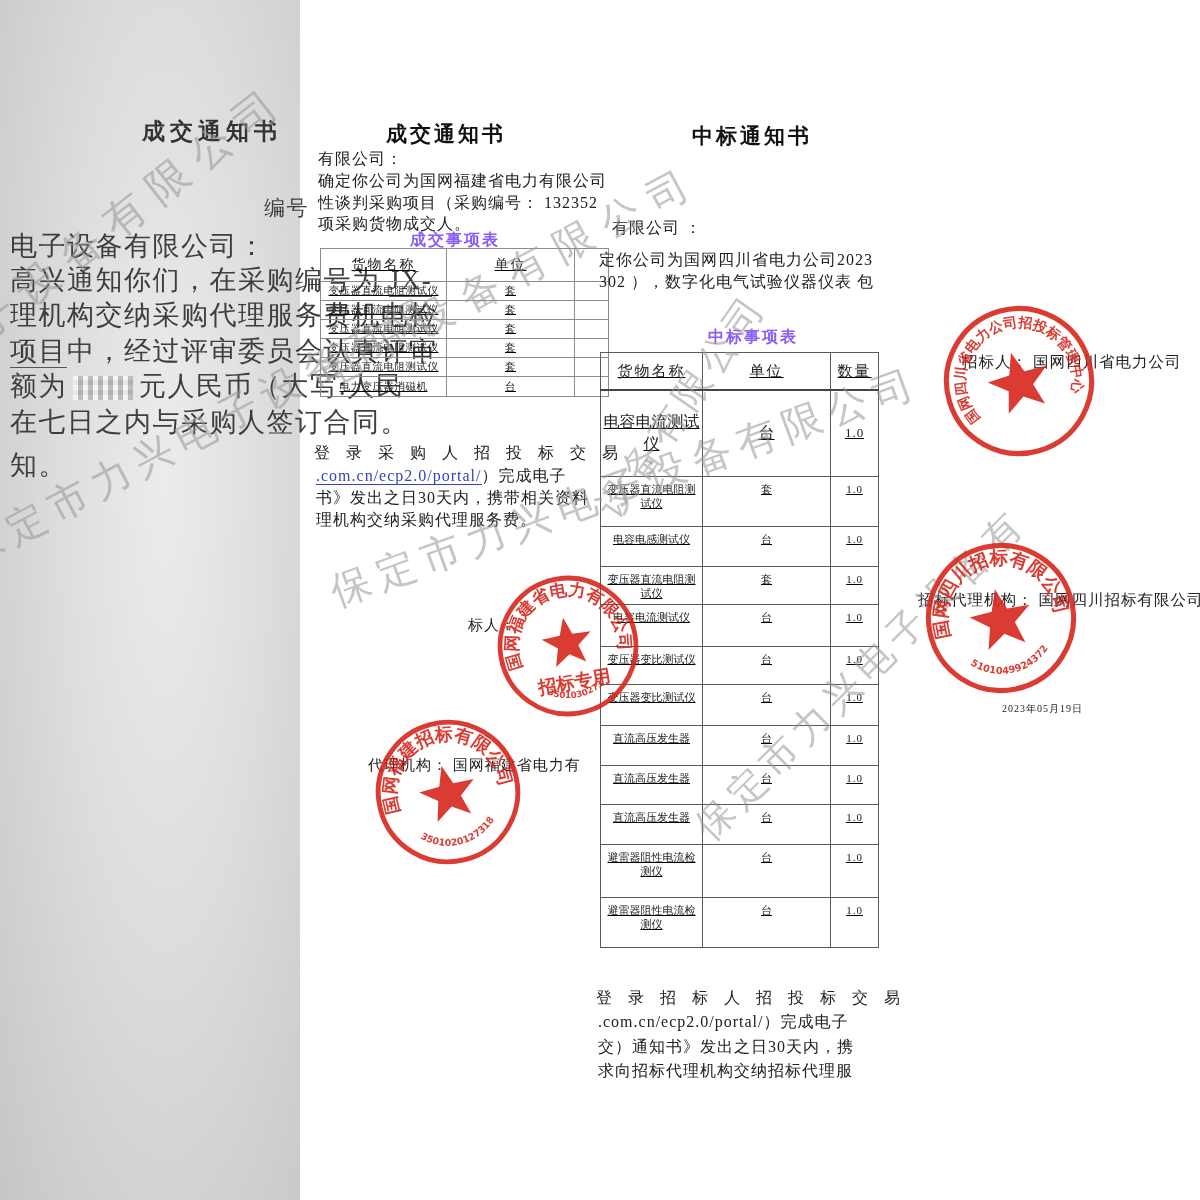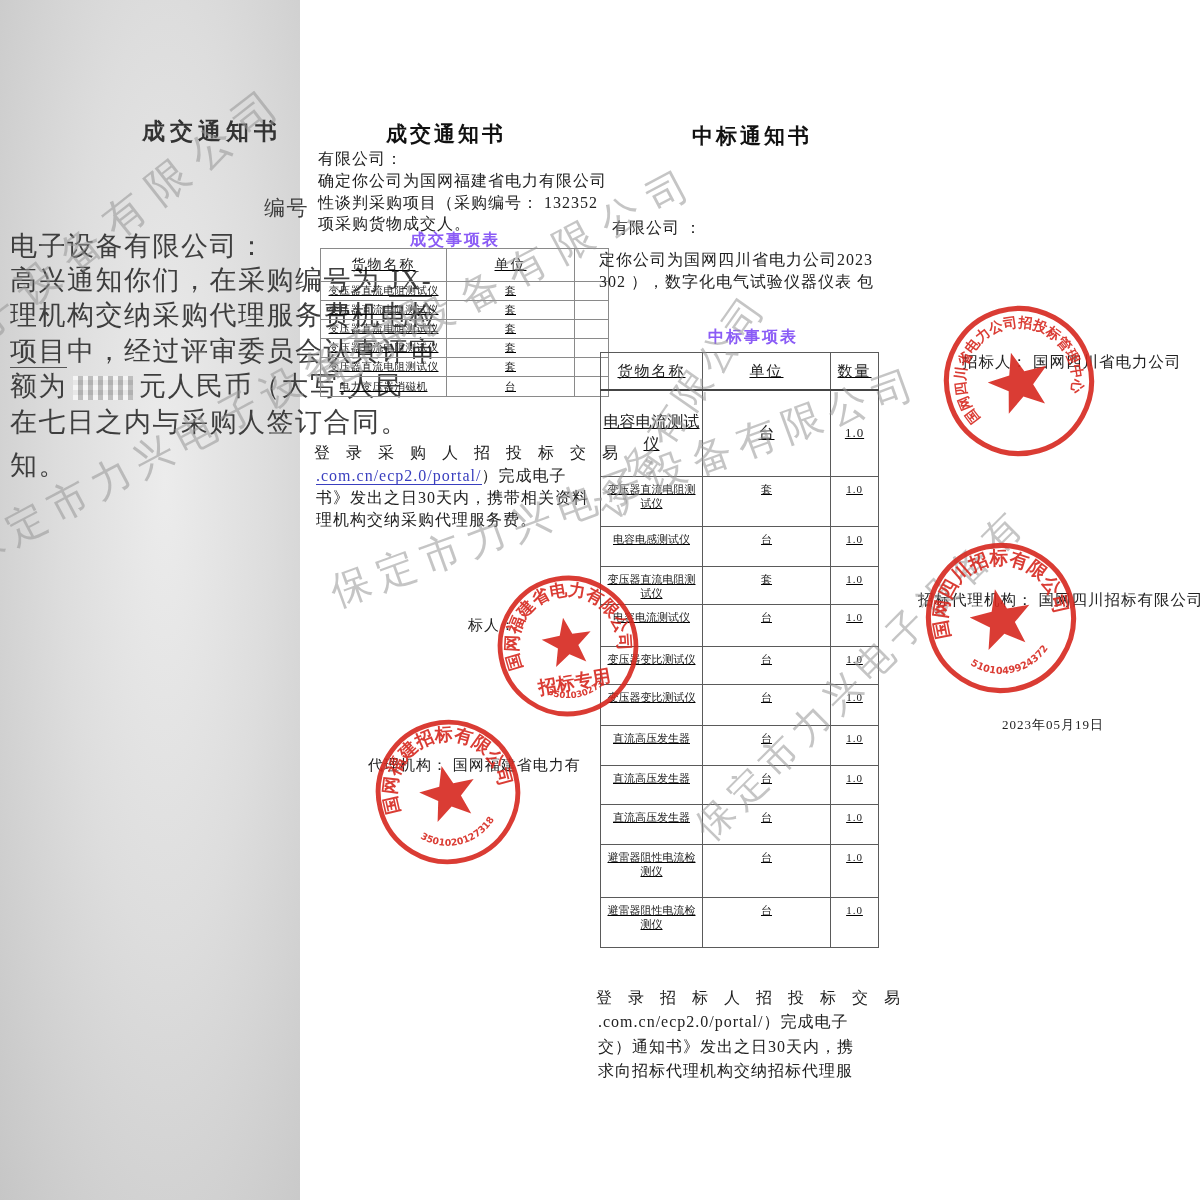--- a/index.html
+++ b/index.html
@@ -205,21 +205,21 @@
   </tbody>
     </table>
 
   <div class="abs d3 spaced" style="left:596px;top:988px;">登 录 招 标 人 招 投 标 交 易</div>
   <div class="abs d3" style="left:598px;top:1012px;">.com.cn/ecp2.0/portal/）完成电子</div>
   <div class="abs d3" style="left:598px;top:1037px;">交）通知书》发出之日30天内，携</div>
   <div class="abs d3" style="left:598px;top:1061px;">求向招标代理机构交纳招标代理服</div>
 
   <div class="abs d3" style="left:962px;top:352px;font-size:15.5px;">招标人：  国网四川省电力公司</div>
   <div class="abs d3" style="left:918px;top:590px;font-size:15.5px;">招标代理机构：  国网四川招标有限公司</div>
-  <div class="abs d3" style="left:1002px;top:702px;font-size:13px;margin-top:14px;">2023年05月19日</div>
+  <div class="abs d3" style="left:1002px;top:702px;font-size:10px;">2023年05月19日</div>
 
   <div class="wm" style="left:-22px;top:302px;transform:rotate(-38deg);">子设备有限公司</div>
   <div class="wm" style="left:322px;top:348px;transform:rotate(-28deg);font-size:40px;">电子设备有限公司</div>
   <div class="wm" style="left:332px;top:566px;transform:rotate(-20deg);font-size:40px;letter-spacing:8px;">保定市力兴电子设备有限公司</div>
   <div class="wm" style="left:-34px;top:528px;transform:rotate(-28deg);font-size:40px;letter-spacing:8px;">保定市力兴电子设备有限</div>
   <div class="wm" style="left:702px;top:808px;transform:rotate(-45deg);font-size:38px;letter-spacing:7px;">保定市力兴电子设备有</div>
   <div class="wm" style="left:606px;top:488px;transform:rotate(-55deg);font-size:38px;letter-spacing:6px;">设备有限公司</div>
 
   <svg class="stamp" style="left:494px;top:572px;transform:rotate(-10deg);" width="148" height="148" viewBox="0 0 170 170">
     <defs>

